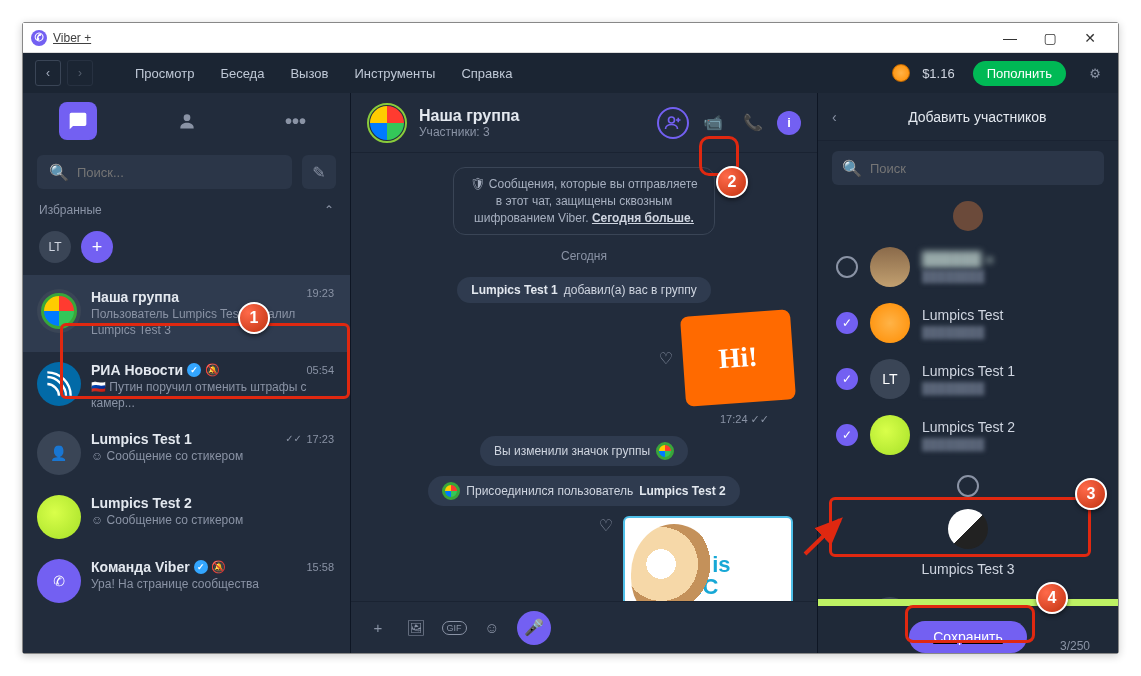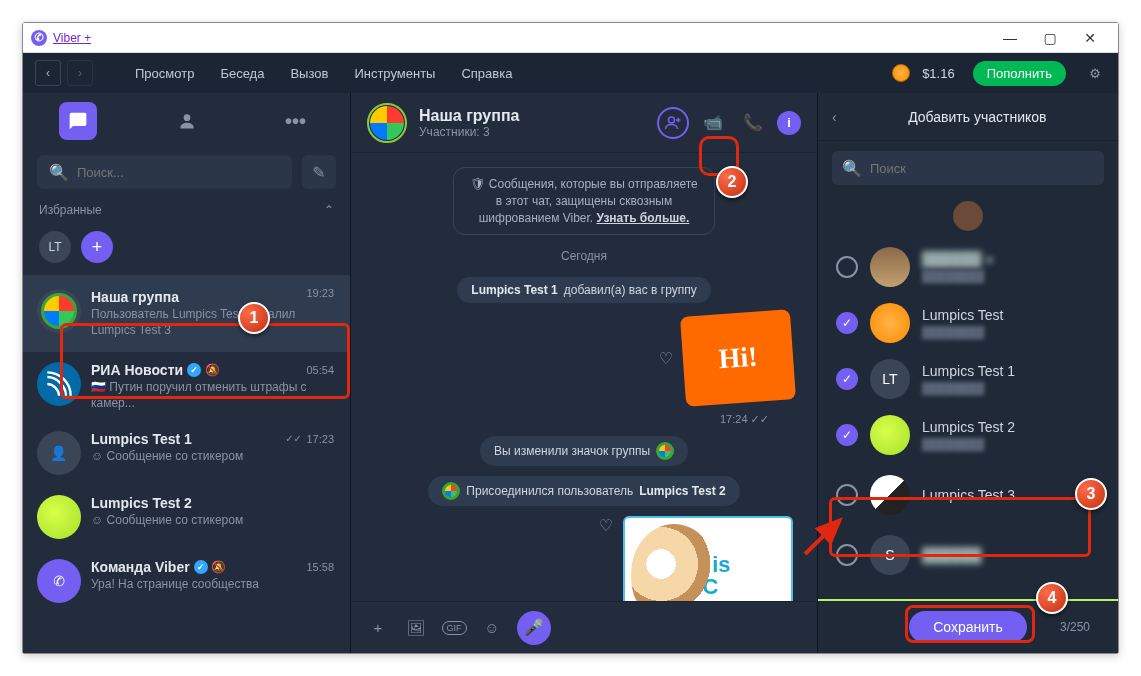--- a/index.html
+++ b/index.html
@@ -1,20 +1,20 @@
 <!DOCTYPE html>
 <html><head>
 <meta charset="utf-8">
 <style>
   * { box-sizing: border-box; margin: 0; padding: 0; font-family: "Segoe UI", Arial, sans-serif; }
   body { background: #fff; width: 1141px; height: 676px; overflow: hidden; position: relative; }
   .window { width: 1097px; height: 632px; margin: 22px; border: 1px solid #888; border-radius: 3px; box-shadow: 0 2px 8px rgba(0,0,0,0.2); display: flex; flex-direction: column; background: #1f2938; }
   .titlebar { height: 30px; background: #fff; display: flex; align-items: center; padding: 0 8px; border-bottom: 1px solid #ddd; }
   .titlebar-icon { width: 16px; height: 16px; background: #7360f2; border-radius: 50%; margin-right: 6px; display:flex;align-items:center;justify-content:center;color:#fff;font-size:11px;font-weight:bold; }
-  .titlebar-text { font-size: 12px; color: #6d28d9; flex:1;text-decoration:underline; }
+  .titlebar-text { font-size: 12px; color: #404040; flex:1;text-decoration:underline; }
   .win-controls { display: flex; }
   .win-btn { width: 40px; height: 30px; display: flex; align-items: center; justify-content: center; color: #333; font-size: 14px; cursor: pointer; }
   .topmenu { height: 40px; background: #1b2533; display: flex; align-items: center; padding: 0 12px; gap: 6px; color: #a7b0c0; font-size: 13px; }
   .nav-arrow { width: 26px; height: 26px; border:1px solid #3a4556; border-radius:3px; display:flex;align-items:center;justify-content:center; cursor:pointer; font-size:12px; }
   .menu-item { padding: 6px 10px; cursor: pointer; color:#bfc8d6; }
   .spacer { flex: 1; }
   .balance-coin { width: 18px; height: 18px; border-radius: 50%; background: radial-gradient(circle,#ffb347,#ff8c00); border:1px solid #c46a00; }
   .balance-text { color: #cfd5e0; font-size: 13px; margin-left:6px; }
   .topup-btn { background: #00b955; color: #fff; padding: 5px 14px; border-radius: 14px; font-size: 13px; margin-left: 12px; cursor:pointer; }
   .gear-top { width:22px;height:22px;margin-left:12px;color:#8b94a5;cursor:pointer;display:flex;align-items:center;justify-content:center; }
@@ -72,21 +72,21 @@
   .rp-title { flex:1;text-align:center;color:#e3e8ef;font-size:14px; }
   .rp-search { margin:10px 14px;height:34px;background:#2b3648;border-radius:6px;display:flex;align-items:center;padding:0 10px;gap:8px;color:#8a93a5; }
   .rp-search input { background:transparent;border:none;outline:none;color:#cfd5e0;flex:1;font-size:13px; }
   .rp-list { flex:1;overflow:auto;padding:4px 0; }
   .rp-item { display:flex;align-items:center;gap:12px;padding:8px 18px;cursor:pointer; }
   .rp-check { width:22px;height:22px;border-radius:50%;border:2px solid #8a93a5;flex-shrink:0;display:flex;align-items:center;justify-content:center; }
   .rp-check.sel { background:#7360f2;border-color:#7360f2;color:#fff;font-size:12px; }
   .rp-avatar { width:40px;height:40px;border-radius:50%;background:#3a4556;display:flex;align-items:center;justify-content:center;color:#fff;font-size:14px;overflow:hidden; }
   .rp-name { color:#cfd5e0;font-size:14px; }
   .rp-name .blur { color:#5a6578;font-size:11px;filter:blur(2px); }
-  .rp-footer { height:54px;border-top:2px solid #bef264;display:flex;align-items:center;justify-content:center;gap:14px;position:relative; }
+  .rp-footer { height:54px;border-top:7px solid #bef264;display:flex;align-items:flex-end;justify-content:center;gap:14px;position:relative;text-decoration:underline; }
   .save-btn { background:#7360f2;color:#fff;padding:8px 24px;border-radius:18px;font-size:14px;cursor:pointer; }
   .rp-count { position:absolute;right:28px;color:#8a93a5;font-size:12px; }
   
   .callout { position:absolute;width:32px;height:32px;border-radius:50%;background:radial-gradient(circle at 30% 30%,#ff6a4a,#c1310f);border:2px solid #fff;color:#fff;font-weight:bold;display:flex;align-items:center;justify-content:center;font-size:16px;box-shadow:0 2px 4px rgba(0,0,0,0.5);z-index:50; }
   .highlight { position:absolute;border:3px solid #e02810;border-radius:6px;z-index:45;pointer-events:none; }
   .arrow { position:absolute;z-index:46;color:#e02810; }
   .green-circ { width:36px;height:36px;border-radius:50%;background: conic-gradient(#ff3b30 0 90deg,#34c759 90deg 180deg,#007aff 180deg 270deg,#ffcc00 270deg 360deg);border:3px solid #3aa63a; }
   .orange-circ { background: radial-gradient(circle,#c9ff66,#6bbf00); }
   .lime-circ { background: radial-gradient(circle at 40% 40%,#d9ff4a,#a5e028); }
   .ria-circ { background:#026aa7;display:flex;align-items:center;justify-content:center; }
@@ -239,21 +239,21 @@
           <div class="hdr-btn">📹</div>
           <div class="hdr-btn">📞</div>
           <div class="hdr-btn" style="background:#7360f2;color:#fff;width:24px;height:24px;font-size:13px;font-weight:bold;">i</div>
         </div>
       </div>
 
       <div class="messages">
         <div class="enc-banner">
           <span>🛡 Сообщения, которые вы отправляете</span><br>
           <span>в этот чат, защищены сквозным</span><br>
-          <span>шифрованием Viber. </span><a>Узнать больше.</a>
+          <span>шифрованием Viber. </span><a>Сегодня больше.</a>
         </div>
         <div class="date-div">Сегодня</div>
         <div class="sys-pill">
             <b>Lumpics Test 1</b>
             <span> добавил(a) вас в группу</span>
           </div>
         <div class="sticker-row">
           <span class="heart-icon">♡</span>
           <div class="sticker">Hi!</div>
         </div>
@@ -313,21 +313,21 @@
         <div class="rp-item">
           <div class="rp-check sel">✓</div>
           <div class="rp-avatar">LT</div>
           <div class="rp-name"><span>Lumpics Test 1</span><br><span class="blur">████████</span></div>
         </div>
         <div class="rp-item">
           <div class="rp-check sel">✓</div>
           <div class="rp-avatar lime-circ"></div>
           <div class="rp-name"><span>Lumpics Test 2</span><br><span class="blur">████████</span></div>
         </div>
-        <div class="rp-item" style="padding-top:12px;padding-bottom:12px;">
+        <div class="rp-item" style="padding-top:12px;padding-bottom:12px;flex-direction:column;">
           <div class="rp-check"></div>
           <div class="rp-avatar" style="background:linear-gradient(135deg,#fff 50%,#222 50%);"></div>
           <div class="rp-name"><span>Lumpics Test 3</span></div>
         </div>
         <div class="rp-item">
           <div class="rp-check"></div>
           <div class="rp-avatar">S</div>
           <div class="rp-name"><span style="filter:blur(3px);color:#9aa;">██████</span></div>
         </div>
       </div>

